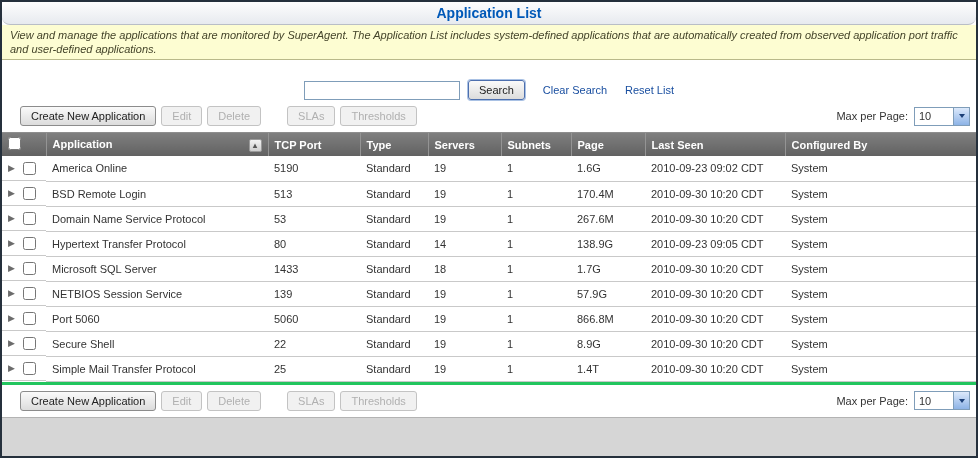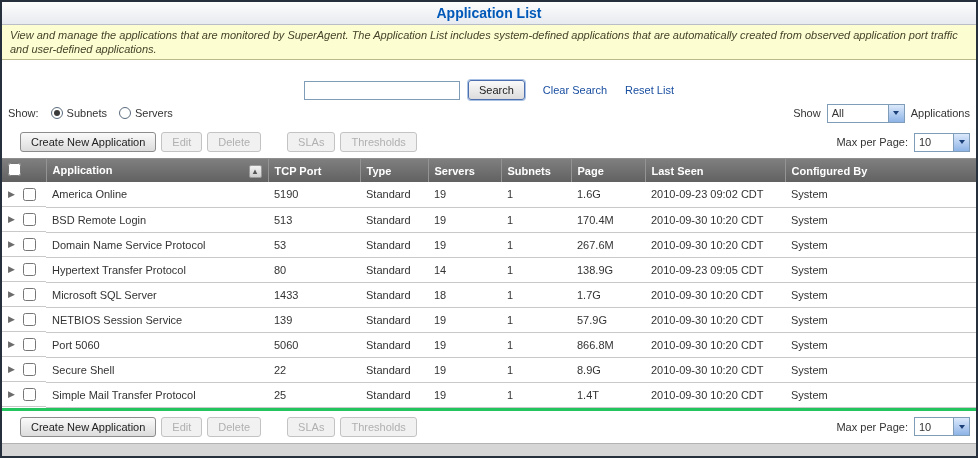--- a/index.html
+++ b/index.html
@@ -12,21 +12,21 @@
     background: #ffffff;
     display: flex; flex-direction: column;
     overflow: hidden;
   }
 
   
   .titlebar {
     height: 23px; flex: 0 0 23px;
     background: linear-gradient(#fdfdfd, #e7eaef);
     border-bottom: 1px solid #b9bec6;
-    display: flex; align-items: center; justify-content: center;
+    display: flex; align-items: center; justify-content: center; border-radius: 8px;
   }
   .titlebar .title {
     color: #0059b8; font-weight: bold; font-size: 14px;
   }
 
   
   .descbar {
     flex: 0 0 35px;
     background: #fdfdd2;
     border-bottom: 1px solid #b9b98a;
@@ -150,41 +150,20 @@
 
   <div class="descbar">View and manage the applications that are monitored by SuperAgent. The Application List includes system-defined applications that are automatically created from observed application port traffic and user-defined applications.</div>
 
   <div class="search-row">
     <input class="search-input" type="text" value="" style="">
     <button class="btn btn-default">Search</button>
     <a class="link">Clear Search</a>
     <a class="link">Reset List</a>
   </div>
 
-  <div class="show-row">
-    <div class="show-left">
-      <span>Show:</span>
-      <span class="radio-opt">
-        <span class="radio checked"></span>
-        <span>Subnets</span>
-      </span>
-      <span class="radio-opt">
-        <span class="radio"></span>
-        <span>Servers</span>
-      </span>
-    </div>
-    <div class="show-right">
-      <span>Show</span>
-      <span class="xp-select sel-all">
-        <span class="val">All</span>
-        <span class="arrow"></span>
-      </span>
-      <span>Applications</span>
-    </div>
-  </div>
 
   <div class="toolbar">
     <div class="tb-left">
       <button class="btn">Create New Application</button>
       <button class="btn" disabled="">Edit</button>
       <button class="btn" disabled="">Delete</button>
       <span class="tb-gap"></span>
       <button class="btn" disabled="">SLAs</button>
       <button class="btn" disabled="">Thresholds</button>
     </div>

